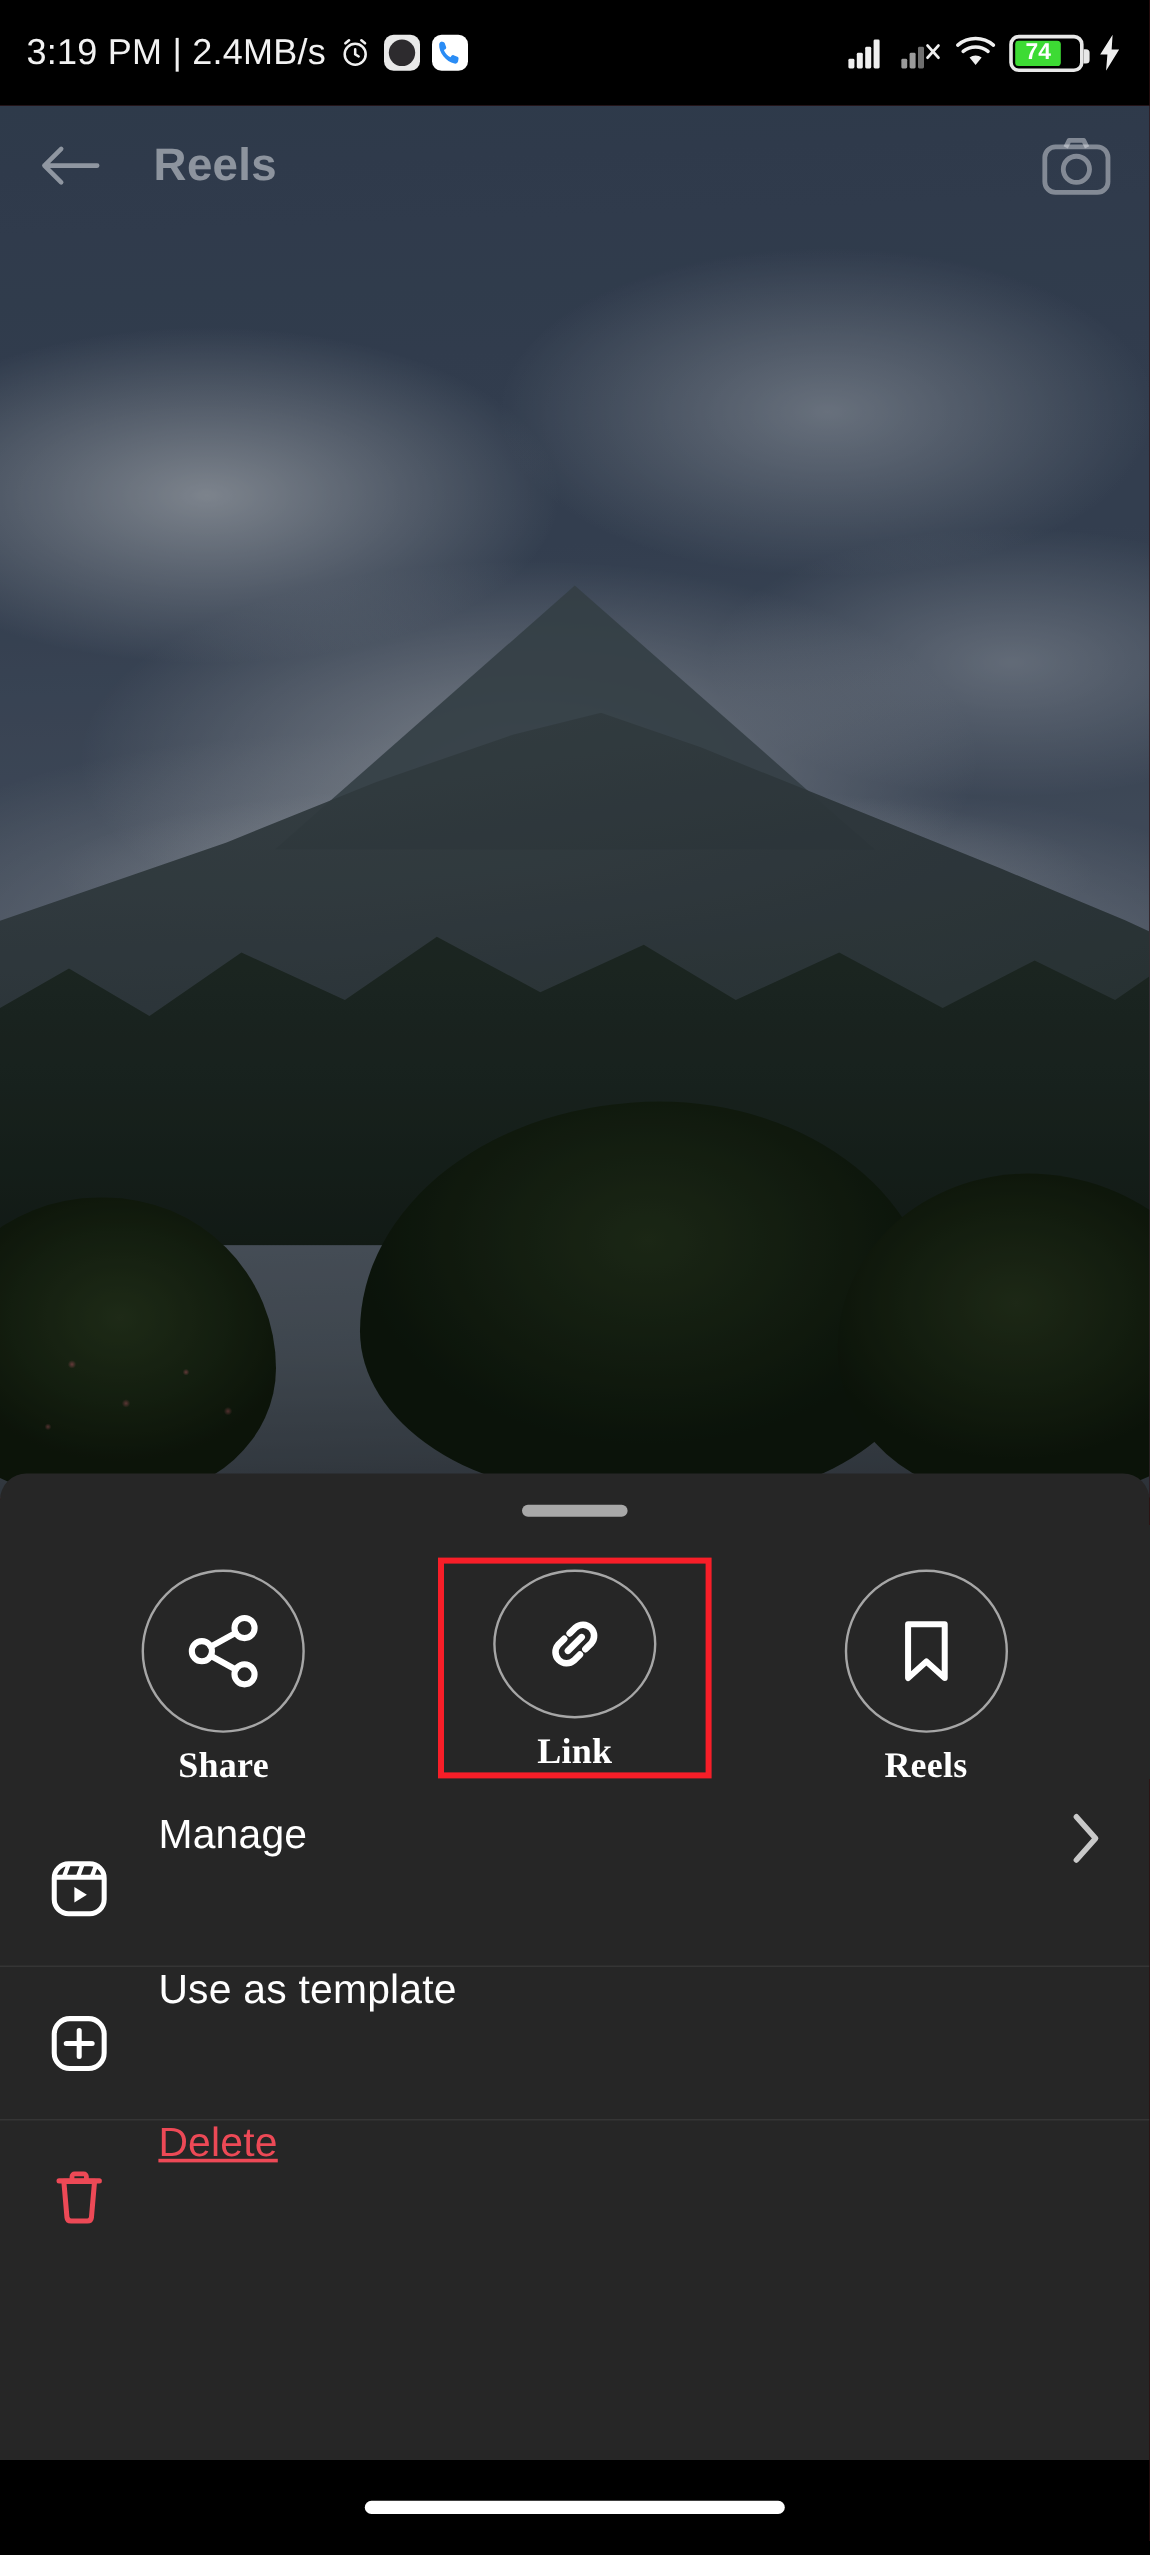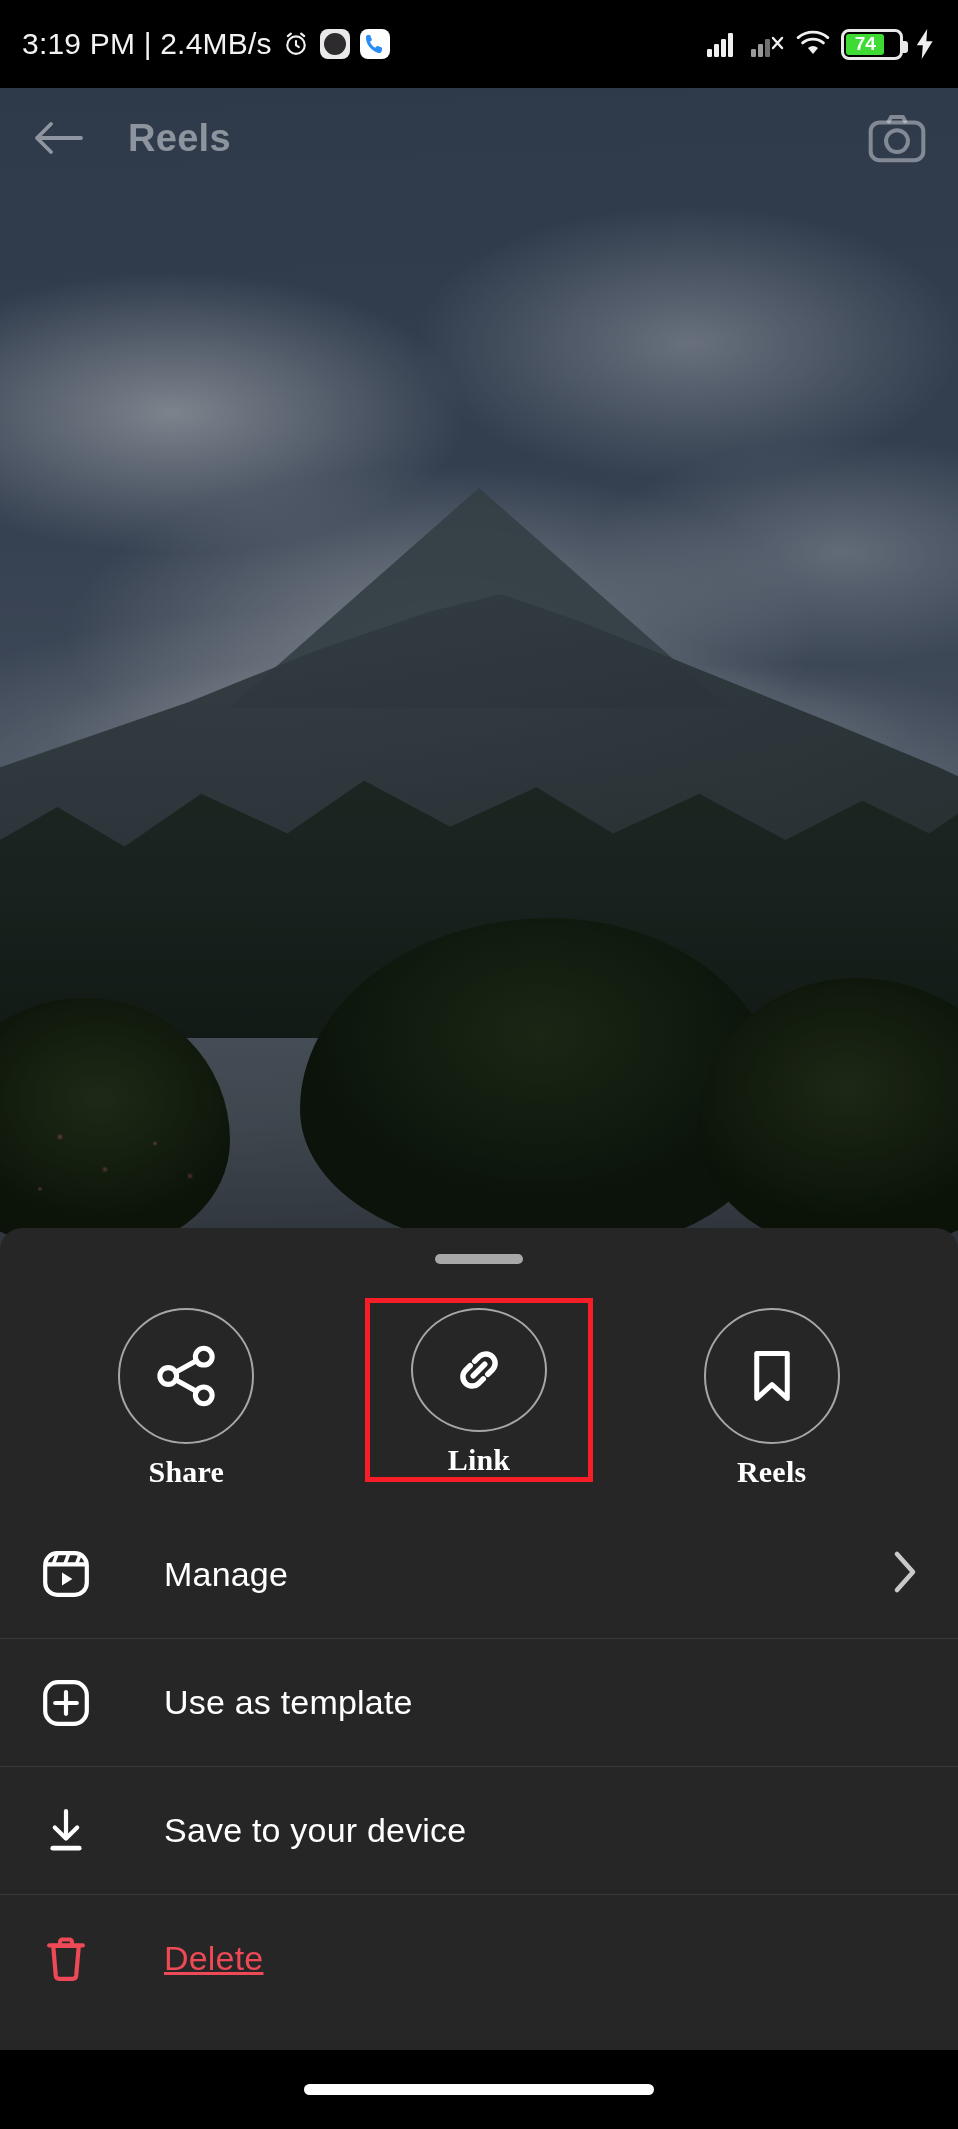--- a/index.html
+++ b/index.html
@@ -136,23 +136,22 @@
   .action-circle {
     width:136px; height:136px; border-radius:50%;
     border:2px solid #a6a6a6; display:flex; align-items:center; justify-content:center;
   }
   .action-label {
     color:#fff; font-size:30px; font-weight:bold; margin-top:11px; letter-spacing:.2px;font-family:Liberation Serif, serif;
   }
 
   .menu { margin-top:20px; }
   .menu-row {
-    display:flex; align-items:center; height:128px; padding:0 40px;
+    display:flex; height:128px; padding:0 40px;
     border-top:1px solid #3a3a3a;
-    gap:32px;
   }
   .menu-row:first-child { border-top:none; }
   .menu-icon { width:62px; display:flex; align-items:center; justify-content:flex-start; }
   .menu-label { color:#fff; font-size:34px; margin-left:30px; letter-spacing:.2px; }
   .menu-label.danger { color:#ed4956;text-decoration:underline; }
   .menu-chevron { margin-left:auto; }
 
   
   .navbar {
     position:absolute; left:0; bottom:0; width:958px; height:79px;
@@ -305,30 +304,20 @@
       <div class="menu-row">
         <span class="menu-icon">
           <svg width="52" height="52" viewBox="0 0 26 26">
             <rect x="2.6" y="2.6" width="20.8" height="20.8" rx="6.5" fill="none" stroke="#fff" stroke-width="2.1"></rect>
             <path d="M13 7.6v10.8M7.6 13h10.8" stroke="#fff" stroke-width="2.1" stroke-linecap="round"></path>
           </svg>
         </span>
         <span class="menu-label">Use as template</span>
       </div>
 
-      <div class="menu-row">
-        <span class="menu-icon">
-          <svg width="52" height="52" viewBox="0 0 26 26">
-            <path d="M13 3v13.4" stroke="#fff" stroke-width="2.1" stroke-linecap="round"></path>
-            <path d="M7.4 11.2 13 16.8l5.6-5.6" fill="none" stroke="#fff" stroke-width="2.1" stroke-linecap="round" stroke-linejoin="round"></path>
-            <path d="M6.4 21.6h13.2" stroke="#fff" stroke-width="2.4" stroke-linecap="round"></path>
-          </svg>
-        </span>
-        <span class="menu-label">Save to your device</span>
-      </div>
 
       <div class="menu-row">
         <span class="menu-icon">
           <svg width="52" height="52" viewBox="0 0 26 26">
             <path d="M4.6 6.2h16.8" stroke="#ed4956" stroke-width="2.1" stroke-linecap="round"></path>
             <path d="M10 6.2V4.4c0-.6.5-1.1 1.1-1.1h3.8c.6 0 1.1.5 1.1 1.1v1.8" fill="none" stroke="#ed4956" stroke-width="2"></path>
             <path d="M6.6 6.4l1.3 15c.1.9.8 1.5 1.7 1.5h6.8c.9 0 1.6-.6 1.7-1.5l1.3-15z" fill="none" stroke="#ed4956" stroke-width="2.1" stroke-linejoin="round"></path>
           </svg>
         </span>
         <span class="menu-label danger">Delete</span>

